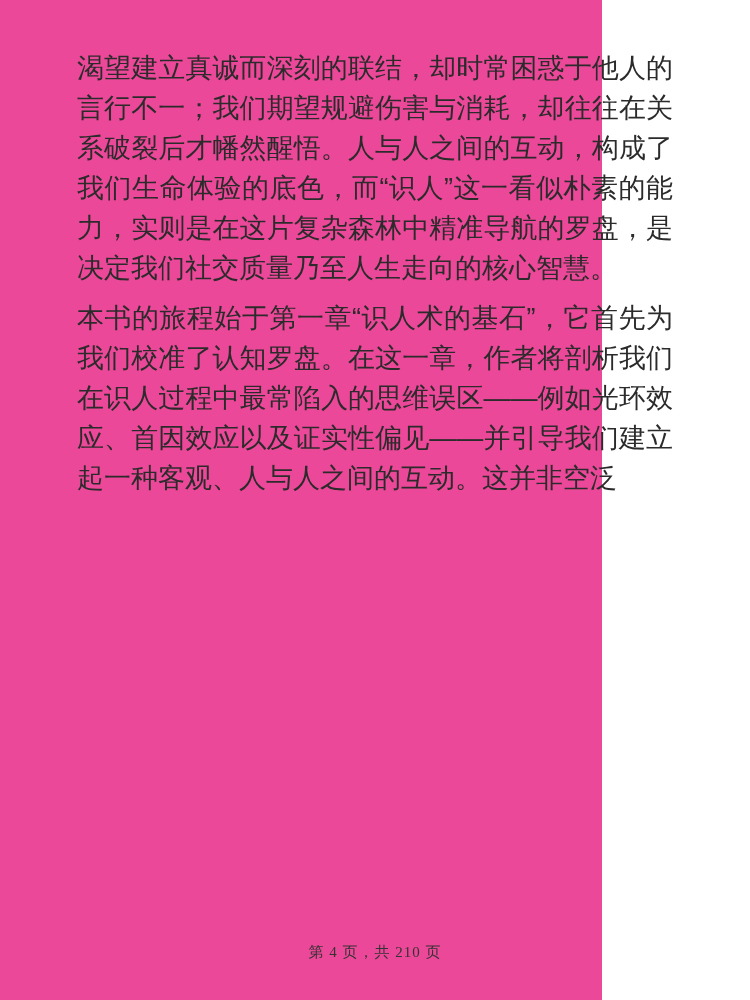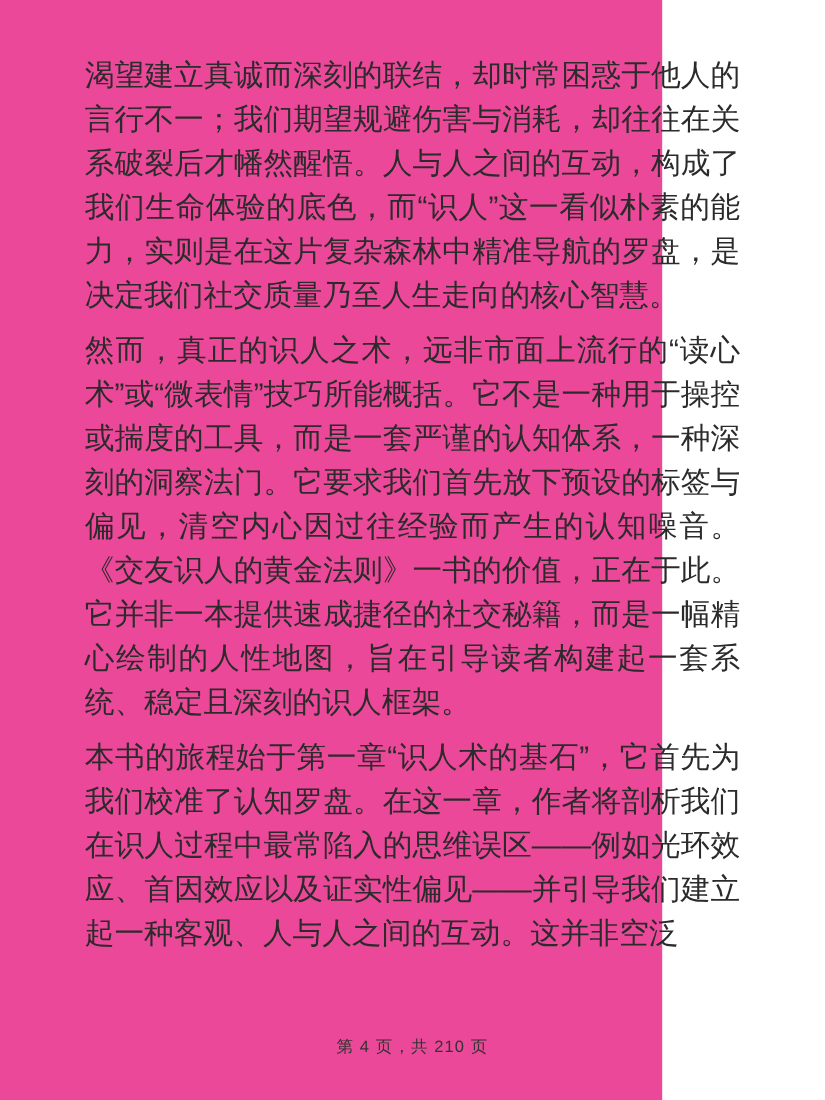--- a/index.html
+++ b/index.html
@@ -41,25 +41,25 @@
   .footer {
     position: absolute;
     left: 0;
     top: 942px;
     width: 750px;
     text-align: center;
     font-size: 15px;
     line-height: 20px;
     color: #333333;
     letter-spacing: 1px;
+    font-family: Liberation Serif, serif;
   }
 </style>
 </head>
 <body>
 
 <div class="page">
   <div class="content">
     <p>渴望建立真诚而深刻的联结，却时常困惑于他人的言行不一；我们期望规避伤害与消耗，却往往在关系破裂后才幡然醒悟。人与人之间的互动，构成了我们生命体验的底色，而“识人”这一看似朴素的能力，实则是在这片复杂森林中精准导航的罗盘，是决定我们社交质量乃至人生走向的核心智慧。</p>
-    <p>然而，真正的识人之术，远非市面上流行的“读心术”或“微表情”技巧所能概括。它不是一种用于操控或揣度的工具，而是一套严谨的认知体系，一种深刻的洞察法门。它要求我们首先放下预设的标签与偏见，清空内心因过往经验而产生的认知噪音。《交友识人的黄金法则》一书的价值，正在于此。它并非一本提供速成捷径的社交秘籍，而是一幅精心绘制的人性地图，旨在引导读者构建起一套系统、稳定且深刻的识人框架。</p>
     <p>本书的旅程始于第一章“识人术的基石”，它首先为我们校准了认知罗盘。在这一章，作者将剖析我们在识人过程中最常陷入的思维误区——例如光环效应、首因效应以及证实性偏见——并引导我们建立起一种客观、人与人之间的互动。这并非空泛</p>
   </div>
   <div class="footer">第 4 页，共 210 页</div>
 </div>
 
 </body></html>

